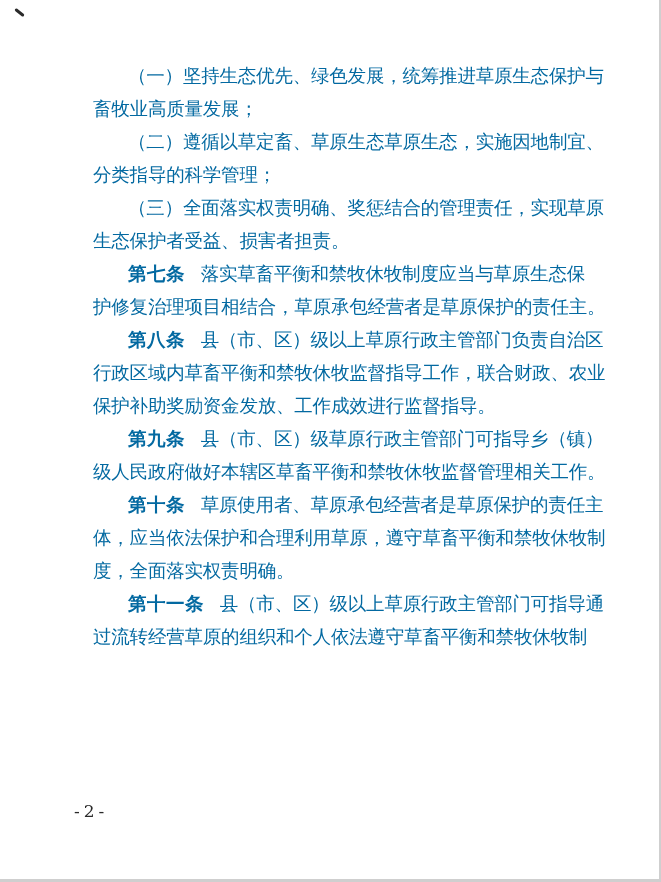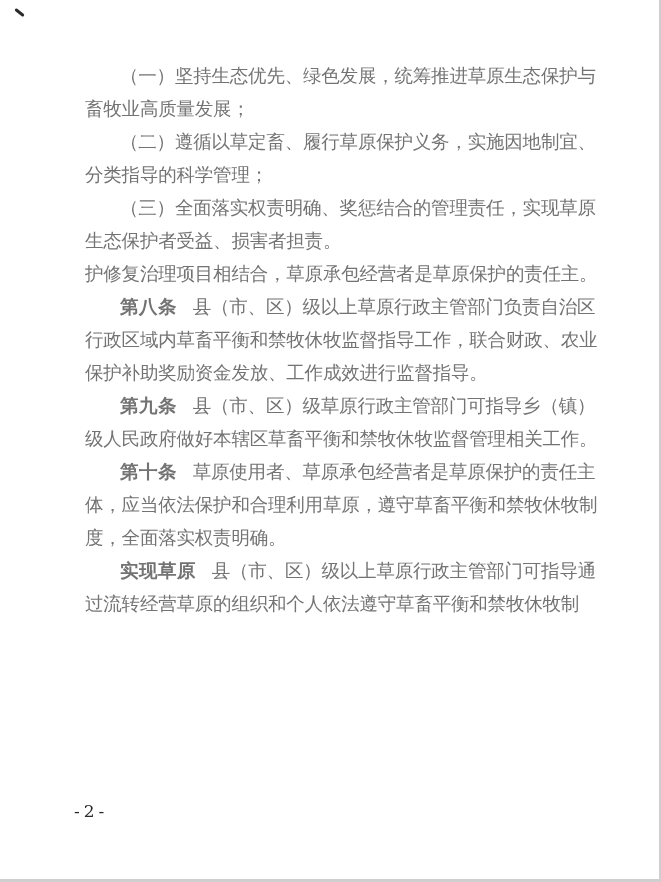--- a/index.html
+++ b/index.html
@@ -23,24 +23,24 @@
     left: 14px;
     top: 11px;
     width: 11px;
     height: 3px;
     background: #2b2b2b;
     border-radius: 2px;
     transform: rotate(38deg);
   }
   .text-block {
     position: absolute;
-    left: 85px;
+    left: 93px;
     top: 59px;
     width: 540px;
-    color: #737373;
+    color: #0369a1;
   }
   .line {
     font-size: 18.5px;
     line-height: 33px;
     letter-spacing: -0.2px;
     white-space: nowrap;
     text-align: left;
   }
   .line.indent {
     padding-left: 35px;
@@ -66,31 +66,32 @@
 </head>
 <body>
 
 <div class="page">
   <div class="scan-mark"></div>
 
   <main class="text-block">
 
   <div class="line indent"><span class="body-text">（一）坚持生态优先、绿色发展，统筹推进草原生态保护与</span></div>
       <div class="line"><span class="body-text">畜牧业高质量发展；</span></div>
-      <div class="line indent"><span class="body-text">（二）遵循以草定畜、履行草原保护义务，实施因地制宜、</span></div>
+      <div class="line indent"><span class="body-text">（二）遵循以草定畜、草原生态草原生态，实施因地制宜、</span></div>
       <div class="line"><span class="body-text">分类指导的科学管理；</span></div>
       <div class="line indent"><span class="body-text">（三）全面落实权责明确、奖惩结合的管理责任，实现草原</span></div>
       <div class="line"><span class="body-text">生态保护者受益、损害者担责。</span></div>
+      <div class="line indent"><span class="article-head">第七条</span><span class="body-text">落实草畜平衡和禁牧休牧制度应当与草原生态保</span></div>
       <div class="line"><span class="body-text">护修复治理项目相结合，草原承包经营者是草原保护的责任主。</span></div>
       <div class="line indent"><span class="article-head">第八条</span><span class="body-text">县（市、区）级以上草原行政主管部门负责自治区</span></div>
       <div class="line"><span class="body-text">行政区域内草畜平衡和禁牧休牧监督指导工作，联合财政、农业</span></div>
       <div class="line"><span class="body-text">保护补助奖励资金发放、工作成效进行监督指导。</span></div>
       <div class="line indent"><span class="article-head">第九条</span><span class="body-text">县（市、区）级草原行政主管部门可指导乡（镇）</span></div>
       <div class="line"><span class="body-text">级人民政府做好本辖区草畜平衡和禁牧休牧监督管理相关工作。</span></div>
       <div class="line indent"><span class="article-head">第十条</span><span class="body-text">草原使用者、草原承包经营者是草原保护的责任主</span></div>
       <div class="line"><span class="body-text">体，应当依法保护和合理利用草原，遵守草畜平衡和禁牧休牧制</span></div>
       <div class="line"><span class="body-text">度，全面落实权责明确。</span></div>
-      <div class="line indent"><span class="article-head">实现草原</span><span class="body-text">县（市、区）级以上草原行政主管部门可指导通</span></div>
+      <div class="line indent"><span class="article-head">第十一条</span><span class="body-text">县（市、区）级以上草原行政主管部门可指导通</span></div>
       <div class="line"><span class="body-text">过流转经营草原的组织和个人依法遵守草畜平衡和禁牧休牧制</span></div>
     </main>
 
   <div class="page-number">-2-</div>
 </div>
 
 </body></html>

